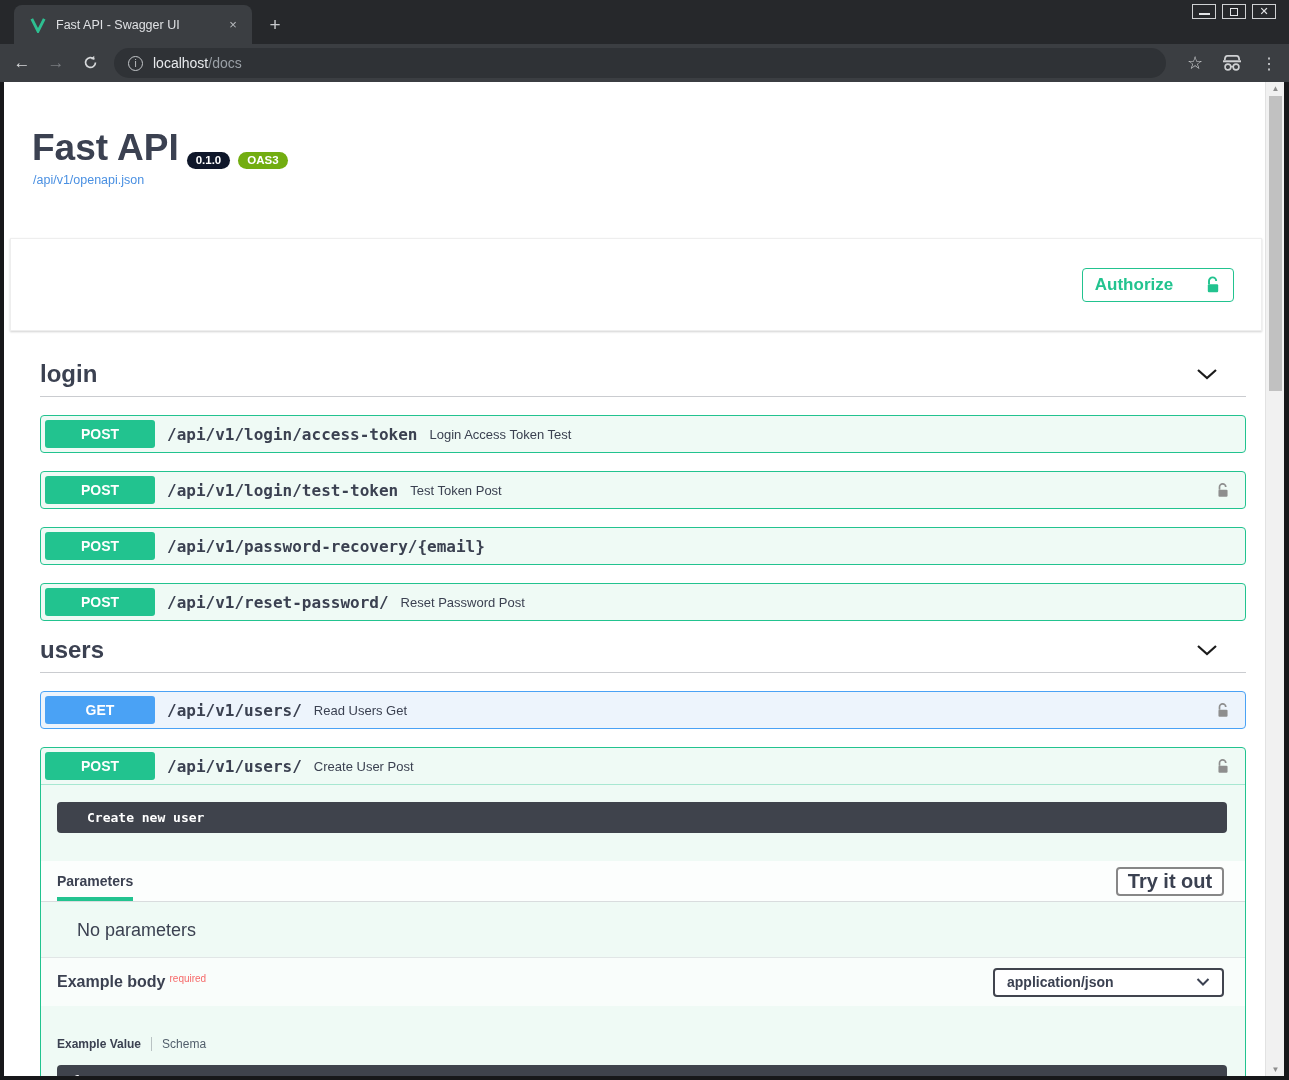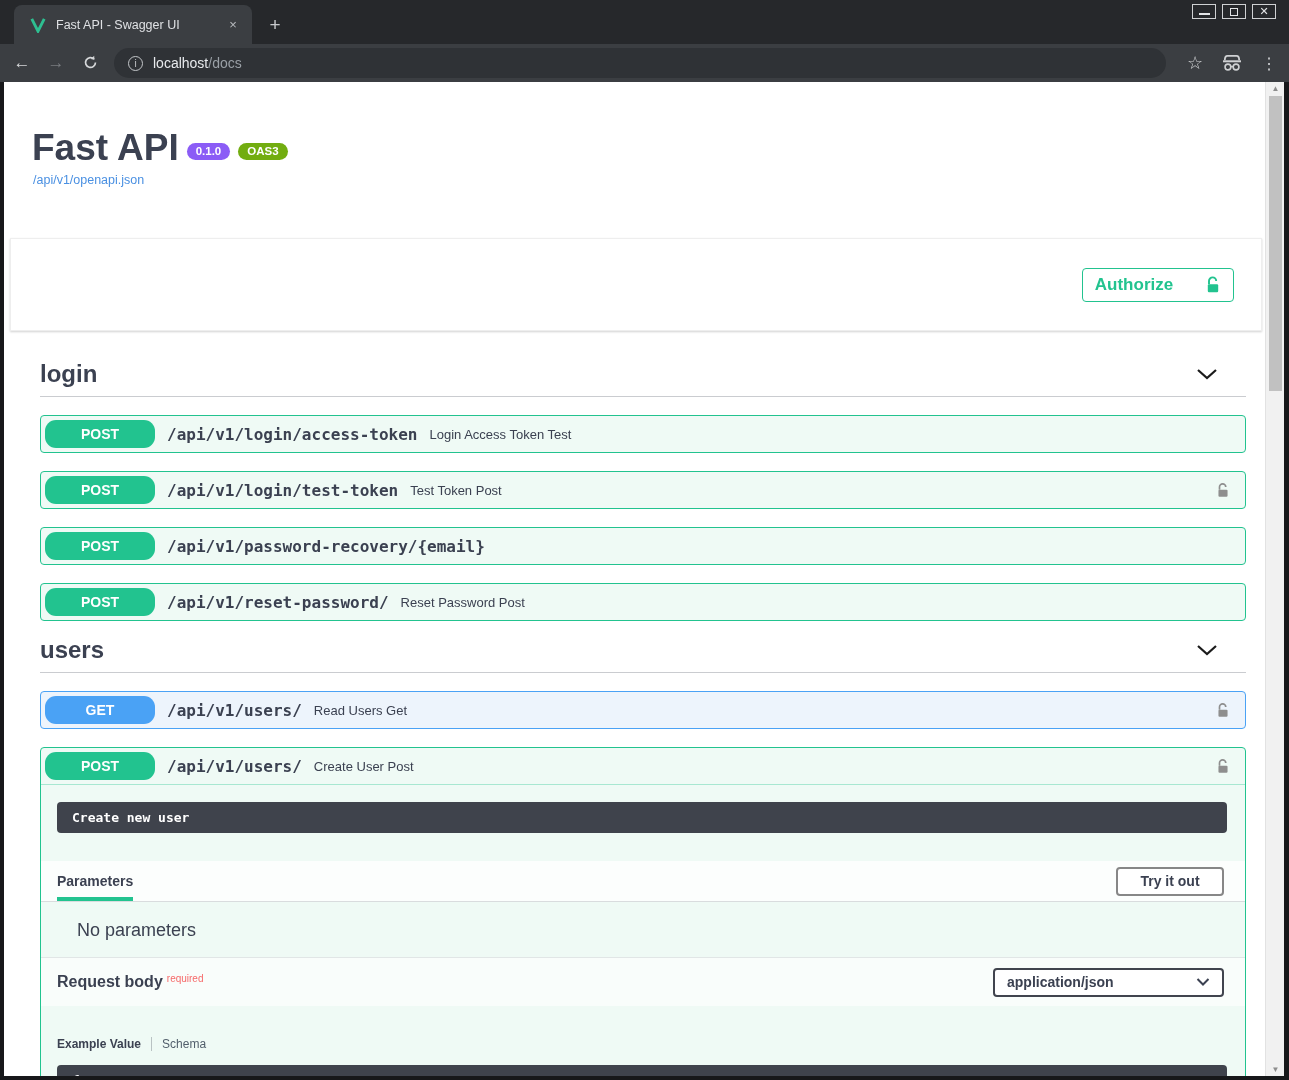--- a/index.html
+++ b/index.html
@@ -44,24 +44,24 @@
   .page { position:absolute; left:4px; top:82px; width:1261px; height:994px; background:#ffffff;
           overflow:hidden; }
   .scrollbar { position:absolute; right:5px; top:82px; width:19px; height:994px; background:#f1f1f1;
                border-left:1px solid #e2e2e2; }
   .sb-arrow { position:absolute; left:0; width:19px; height:13px; color:#8d8d8d; font-size:8px;
               text-align:center; line-height:13px; }
   .sb-up { top:0; } .sb-down { bottom:0; }
   .sb-thumb { position:absolute; left:3px; top:14px; width:13px; height:295px; background:#c1c1c1; }
 
   h1.api-title { position:absolute; left:28px; top:45px; font-size:37px; font-weight:700; color:#3b4151;
-                 display:flex; align-items:center; }
+                 display:flex; align-items:flex-end; }
   .badge { font-size:11.5px; font-weight:700; color:#fff; border-radius:9px; padding:2px 9px 3px;
            margin-left:8px; margin-top:6px; }
-  .badge.ver { background:#8b5cf6; }
+  .badge.ver { background:#0f172a; }
   .badge.oas { background:#72ad10; }
   .spec-link { position:absolute; left:29px; top:91px; font-size:12.5px; color:#4a90e2; text-decoration:none; }
 
   .scheme-box { position:absolute; left:6px; top:156px; width:1252px; height:93px; background:#fff;
                 border:1px solid #eeeeee; box-shadow:0 1px 2px rgba(0,0,0,.18); }
   .auth-btn { position:absolute; right:27px; top:29px; width:152px; height:34px; background:#fff;
               border:1.5px solid #22c38f; border-radius:4px; color:#22c38f; font-weight:700; font-size:17px;
               display:flex; align-items:center; justify-content:center; gap:32px; }
 
   .section { position:absolute; left:36px; width:1206px; }
@@ -69,40 +69,40 @@
   .sec-title { font-size:24px; font-weight:700; color:#3b4151; flex:1; }
   .sec-chevron { color:#1b1b1b; margin-right:28px; }
   .sec-divider { height:1px; background:rgba(59,65,81,.27); margin-top:2px; }
   #section-login { top:272px; }
   #section-users { top:548px; }
 
   .opblock { border-radius:4px; margin-top:18px; position:relative; }
   .opblock.post { border:1px solid #22c38f; background:#effaf5; }
   .opblock.get  { border:1px solid #4aa2f5; background:#edf4fc; }
   .op-summary { height:36px; display:flex; align-items:center; padding:0 12px 0 3px; }
-  .method-badge { width:110px; height:28px; margin-left:1px; border-radius:11px; color:#fff; font-weight:700;
+  .method-badge { width:110px; height:28px; margin-left:1px; border-radius:3px; color:#fff; font-weight:700;
                   font-size:14px; display:flex; align-items:center; justify-content:center; flex:none; }
   .post .method-badge { background:#22c38f; }
   .get  .method-badge { background:#4aa2f5; }
   .op-path { font-family:"DejaVu Sans Mono", monospace; font-weight:700; font-size:16px; color:#3b4151;
              margin-left:12px; white-space:nowrap; }
   .op-desc { font-size:13px; color:#3b4151; margin-left:12px; white-space:nowrap; flex:1; overflow:hidden; }
   .op-lock { margin-left:auto; color:#8e8e8e; flex:none; padding-right:3px; }
 
   .op-body { position:relative; height:364px; border-top:1px solid rgba(34,195,143,.35); }
   .desc-bar { position:absolute; left:16px; top:17px; width:1170px; height:31px; background:#3f434c;
               border-radius:4px; color:#fff; font-family:"DejaVu Sans Mono", monospace; font-size:13px;
-              font-weight:700; display:flex; align-items:center; padding-left:15px; }
+              font-weight:700; display:flex; align-items:center; padding-left:30px; }
   .params-header { position:absolute; left:0; top:76px; width:100%; height:41px;
                    background:rgba(255,255,255,.8); border-bottom:1px solid rgba(59,65,81,.18);
                    display:flex; align-items:center; }
   .params-tab { margin-left:16px; font-size:14px; font-weight:700; color:#3b4151; position:relative; }
   .params-tab::after { content:""; position:absolute; left:0; bottom:-12px; width:100%; height:4px; background:#22c38f; }
   .tryit-btn { margin-left:auto; margin-right:21px; width:108px; height:29px; background:#fff;
-               border:2px solid #878787; border-radius:4px; font-size:14px; font-weight:700; color:#3b4151;
+               border:2px solid #878787; border-radius:4px; font-size:20px; font-weight:700; color:#3b4151;
                display:flex; align-items:center; justify-content:center; }
   .no-params { position:absolute; left:16px; top:135px; font-size:18px; color:#3b4151;margin-left:20px; }
   .reqbody-row { position:absolute; left:0; top:172px; width:100%; height:49px;
                  background:rgba(255,255,255,.6); border-top:1px solid rgba(59,65,81,.12);
                  display:flex; align-items:center; }
   .reqbody-label { margin-left:16px; font-size:16px; font-weight:700; color:#3b4151; }
   .required { font-size:10px; color:#f66a6a; vertical-align:top; margin-left:4px; font-weight:400; }
   .ct-select { margin-left:auto; margin-right:21px; width:231px; height:29px; background:#fff;
                border:2px solid #41444e; border-radius:4px; font-size:14px; font-weight:700; color:#3b4151;
                display:flex; align-items:center; padding:0 12px; }
@@ -274,21 +274,21 @@
     </div>
 
   <div class="op-body">
     <div class="desc-bar">Create new user</div>
     <div class="params-header">
       <span class="params-tab">Parameters</span>
       <button class="tryit-btn">Try it out</button>
     </div>
     <div class="no-params">No parameters</div>
     <div class="reqbody-row">
-      <span class="reqbody-label"><span>Request body</span><sup class="required">required</sup></span>
+      <span class="reqbody-label"><span>Example body</span><sup class="required">required</sup></span>
       <div class="ct-select">
         <span>application/json</span>
         <svg class="caret" width="14" height="8" viewBox="0 0 14 8">
           <path d="M1.5 1 L7 6.5 L12.5 1" fill="none" stroke="#3b4151" stroke-width="2"></path>
         </svg>
       </div>
     </div>
     <div class="tabs-row">
       <span class="tab-example">Example Value</span>
       <span class="tab-sep"></span>

